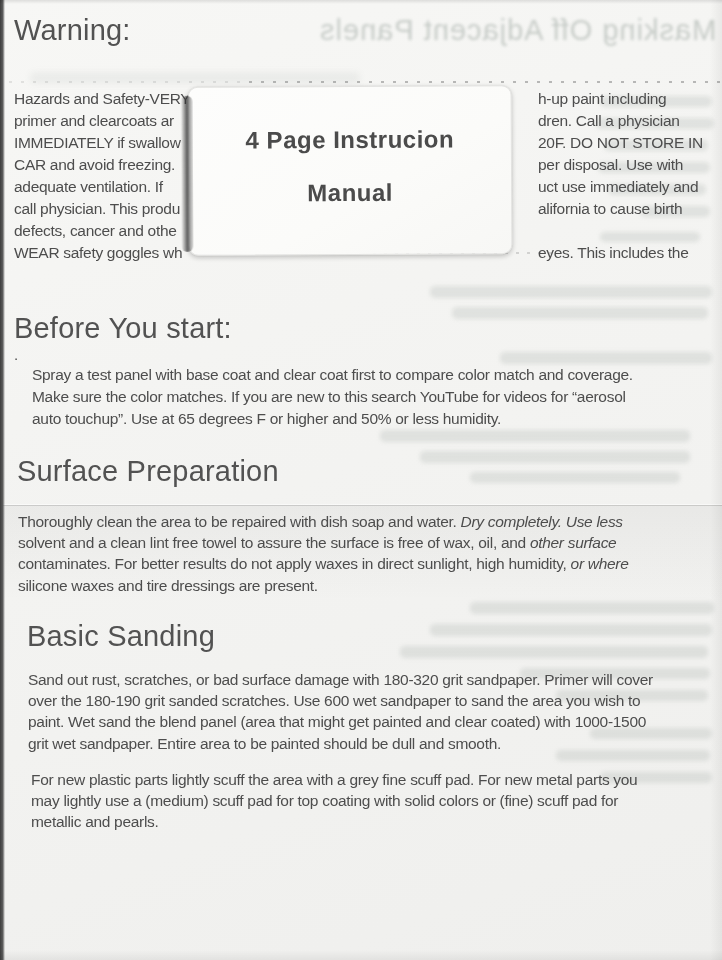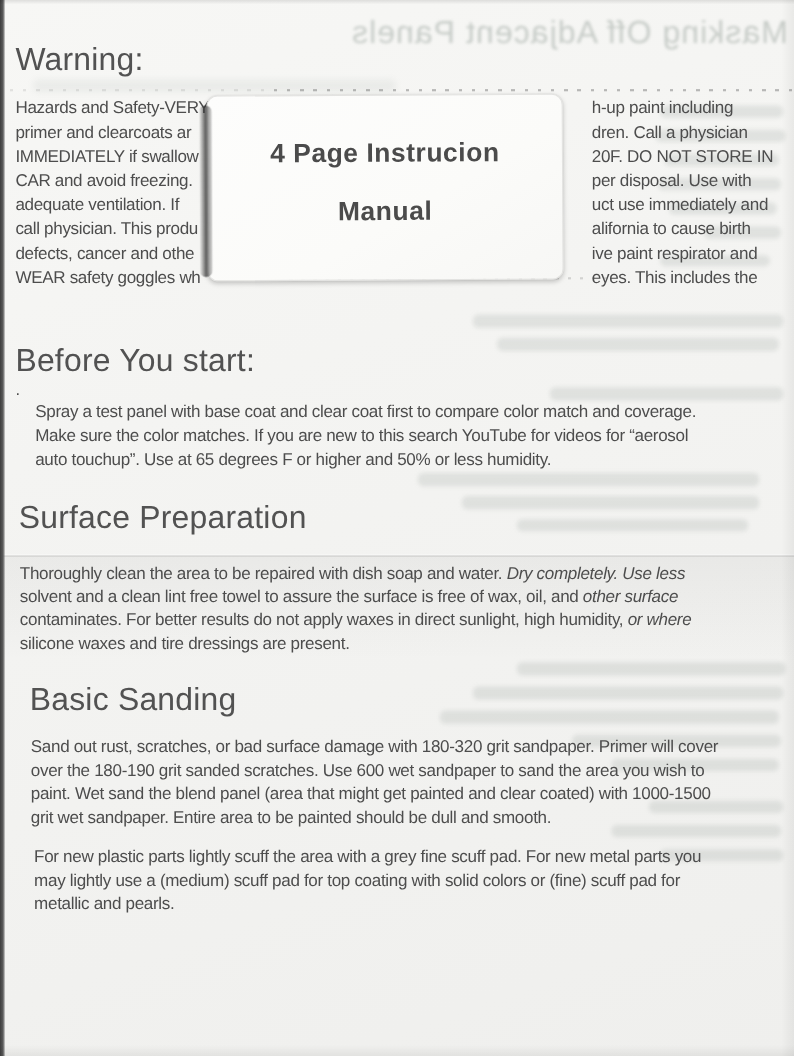--- a/index.html
+++ b/index.html
@@ -85,29 +85,29 @@
   <i class="gbar" style="left:556px;top:750px;width:154px;"></i>
   <i class="gbar" style="left:600px;top:772px;width:112px;"></i>
 </div>
 
 <div class="abs perforation-faint"></div>
 <div class="abs perforation-strong"></div>
 <div class="abs fold-line"></div>
 <div class="abs fold-band"></div>
 <div class="abs sticker-underline"></div>
 
-<div class="abs heading" style="left:14px;top:11px;margin-top:25px;">Warning:</div>
+<div class="abs heading" style="left:14px;top:11px;">Warning:</div>
 <div class="abs bodytext" style="left:14px;top:88px;width:700px;">
     <div class="tline"><span class="frag-left">Hazards and Safety-VERY</span><span class="frag-right">h-up paint including</span></div>
     <div class="tline"><span class="frag-left">primer and clearcoats ar</span><span class="frag-right">dren. Call a physician</span></div>
     <div class="tline"><span class="frag-left">IMMEDIATELY if swallow</span><span class="frag-right">20F. DO NOT STORE IN</span></div>
     <div class="tline"><span class="frag-left">CAR and avoid freezing.</span><span class="frag-right">per disposal. Use with</span></div>
     <div class="tline"><span class="frag-left">adequate ventilation. If</span><span class="frag-right">uct use immediately and</span></div>
     <div class="tline"><span class="frag-left">call physician. This produ</span><span class="frag-right">alifornia to cause birth</span></div>
-    <div class="tline"><span class="frag-left">defects, cancer and othe</span><span class="frag-right">ive paint respirator and</span></div>
+    <div class="tline"><span class="frag-left">defects, cancer and othe</span></div>
     <div class="tline"><span class="frag-left">WEAR safety goggles wh</span><span class="frag-right">eyes. This includes the</span></div>
   </div>
 
 <div class="abs heading" style="left:14px;top:309px;">Before You start:</div>
 <div class="abs stray-dot" style="left:14px;top:346px;">.</div>
 <div class="abs bodytext" style="left:32px;top:364px;width:700px;line-height:21.8px;">
     <div class="tline">Spray a test panel with base coat and clear coat first to compare color match and coverage.</div>
     <div class="tline">Make sure the color matches.  If you are new to this search YouTube for videos for “aerosol</div>
     <div class="tline">auto touchup”.  Use at 65 degrees F or higher and 50% or less humidity.</div>
   </div>

